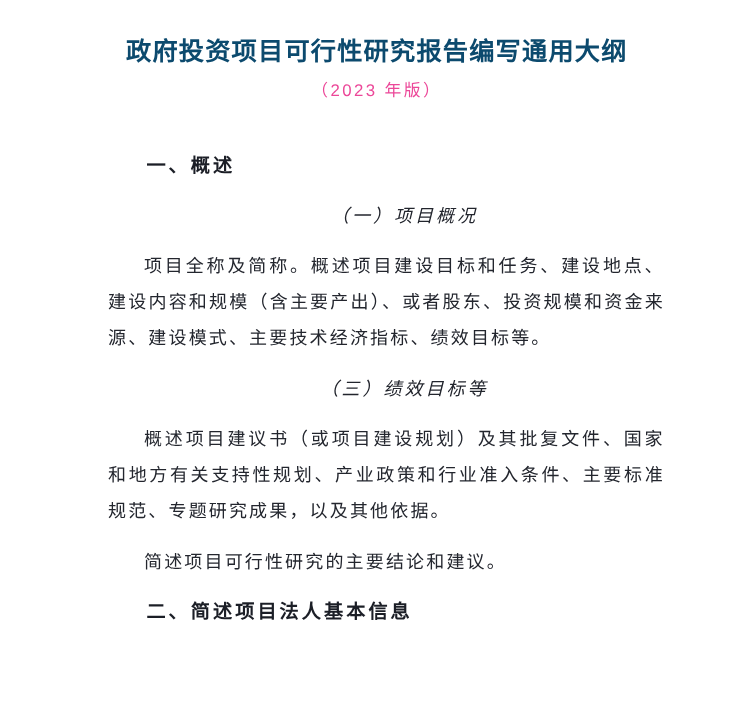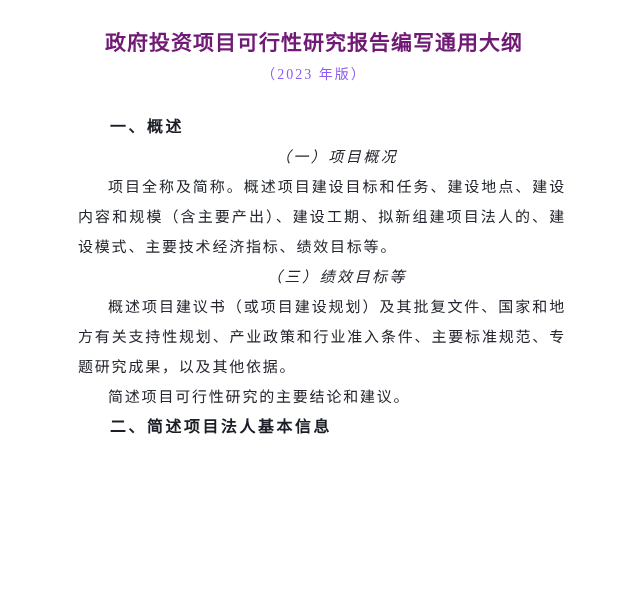--- a/index.html
+++ b/index.html
@@ -19,47 +19,47 @@
   .doc-title {
     position: absolute;
     top: 30px;
     left: 0;
     width: 628px;
     text-align: center;
     font-size: 21px;
     line-height: 27px;
     font-weight: bold;
     letter-spacing: 1px;
-    color: #701a75;
+    color: #0c4a6e;
     font-family: "Liberation Serif", "DejaVu Serif", serif;
   }
   .doc-subtitle {
     position: absolute;
     top: 64px;
     left: 0;
     width: 628px;
     text-align: center;
     font-size: 14px;
     line-height: 22px;
     letter-spacing: 2px;
-    color: #8b5cf6;
-    font-family: Liberation Serif, serif;
+    color: #ec4899;
+    font-family: Liberation Sans, sans-serif;
   }
   .doc-body {
     position: absolute;
     top: 112px;
     left: 78px;
     width: 488px;
     font-size: 15px;
     line-height: 30px;
     text-align: justify;
     color: #23262e;
   }
   .block {
-    margin: 0;
+    margin: 12px;
     padding: 0;
   }
   .block-heading1 {
     font-weight: bold;
     text-indent: 2em;
     letter-spacing: 2.5px;
     font-size: 16px;
     color: #1b1e26;
     text-align: left;
     font-family: "Liberation Sans", "DejaVu Sans", sans-serif;
@@ -80,19 +80,19 @@
 </style>
 </head>
 <body>
 
 <div class="page">
   <div class="doc-title">政府投资项目可行性研究报告编写通用大纲</div>
   <div class="doc-subtitle">（2023 年版）</div>
   <div class="doc-body">
       <div class="block block-heading1">一、概述</div>
       <div class="block block-heading2">（一）项目概况</div>
-      <div class="block block-paragraph">项目全称及简称。概述项目建设目标和任务、建设地点、建设内容和规模（含主要产出）、建设工期、拟新组建项目法人的、建设模式、主要技术经济指标、绩效目标等。</div>
+      <div class="block block-paragraph">项目全称及简称。概述项目建设目标和任务、建设地点、建设内容和规模（含主要产出）、或者股东、投资规模和资金来源、建设模式、主要技术经济指标、绩效目标等。</div>
       <div class="block block-heading2">（三）绩效目标等</div>
       <div class="block block-paragraph">概述项目建议书（或项目建设规划）及其批复文件、国家和地方有关支持性规划、产业政策和行业准入条件、主要标准规范、专题研究成果，以及其他依据。</div>
       <div class="block block-paragraph">简述项目可行性研究的主要结论和建议。</div>
       <div class="block block-heading1">二、简述项目法人基本信息</div>
     </div>
 </div>
 
 </body></html>

